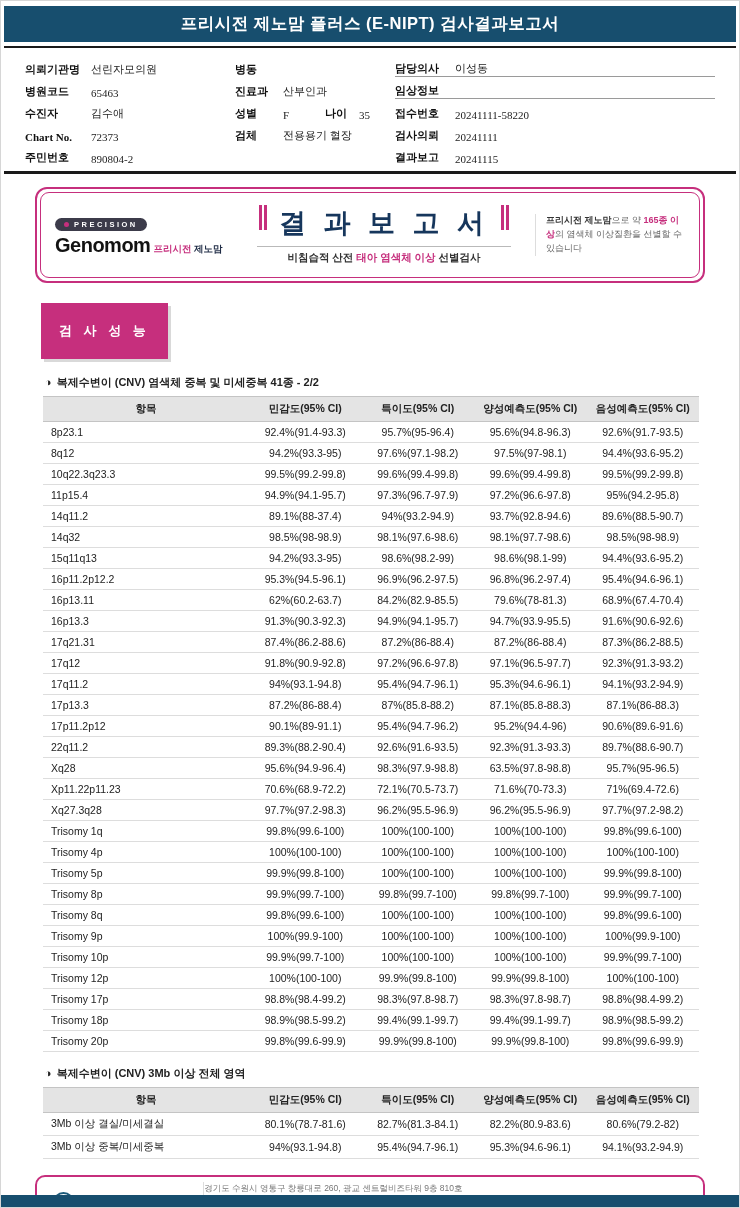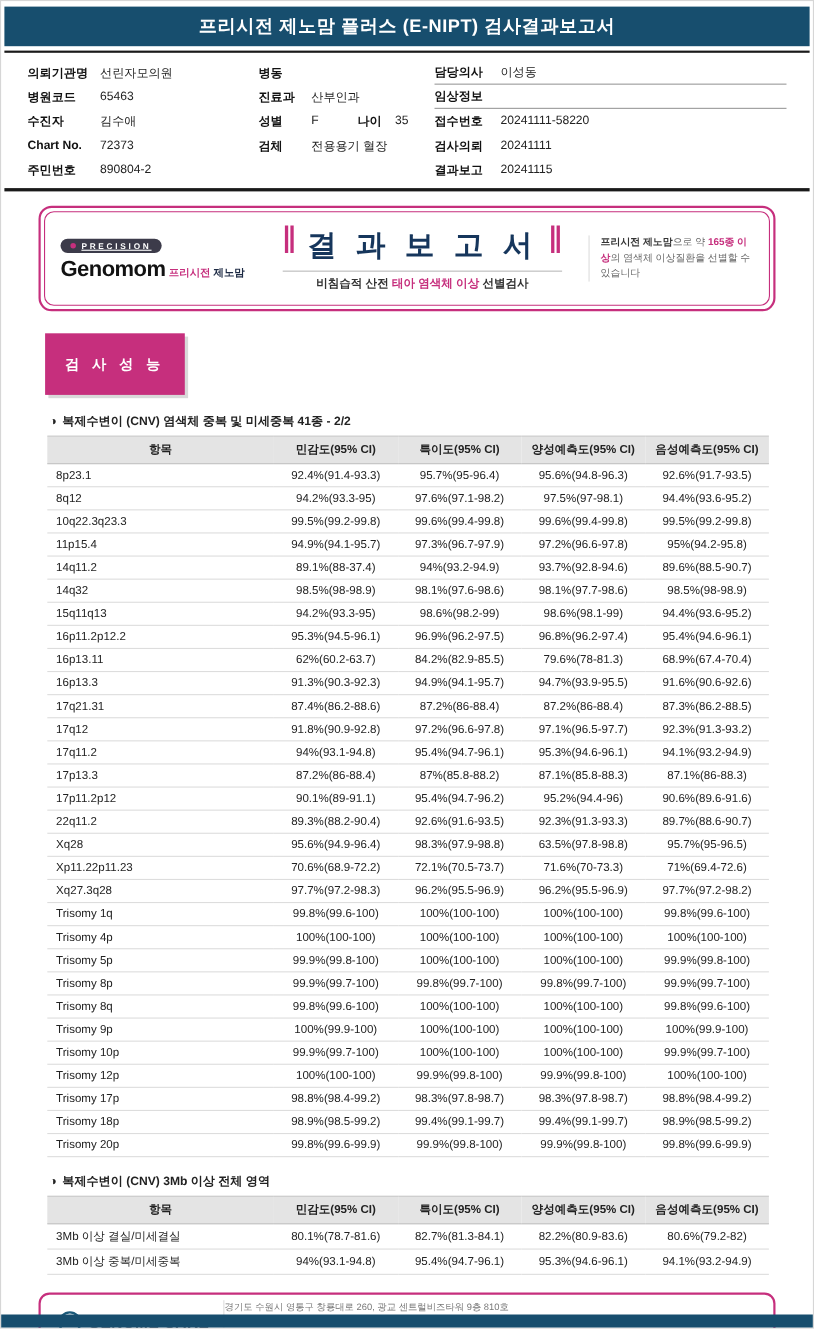--- a/index.html
+++ b/index.html
@@ -10,37 +10,37 @@
 
   
   .title-bar { margin:5px 3px 0; background:var(--navy); color:#fff; text-align:center;
                font-size:16.5px; font-weight:bold; letter-spacing:.5px; padding:7px 0; }
   .rule { margin:0 3px; background:var(--ink); }
   .rule.thin  { height:2px; margin-top:4px; }
   .rule.thick { height:3px; }
 
   
   .patient { display:grid; grid-template-columns:210px 160px 1fr; padding:7px 24px 6px; }
-  .pfield { display:flex; align-items:center; height:22px; font-size:11px; color:#222; }
+  .pfield { display:flex; align-items:flex-end; height:22px; font-size:11px; color:#222;font-family:Liberation Serif, serif; }
   .plabel { font-weight:bold; color:#111; flex:0 0 auto; }
   .pcol1 .plabel { width:66px; }
   .pcol2 .plabel { width:48px; }
   .pcol3 .plabel { width:60px; }
   .pvalue { color:#222; }
   .pvalue.sexval { width:42px; }
   .plabel.age { width:34px; }
   .pcol3 .pfield:nth-child(1), .pcol3 .pfield:nth-child(2) { border-bottom:1px solid #9a9a9a; }
 
   
   .rbox { margin:13px 34px 0; border:2px solid var(--pink); border-radius:12px; padding:3px; }
   .rbox-inner { border:1px solid var(--pink); border-radius:9px; display:flex; align-items:center;
                 padding:12px 14px; gap:12px; }
   .brand { width:178px; flex:0 0 auto; }
   .precision-pill { display:inline-flex; align-items:center; gap:5px; background:#3c3b4a; color:#fff;
-                    font-size:7.5px; font-weight:bold; letter-spacing:2.5px; padding:2px 9px; border-radius:8px;text-decoration:underline; }
+                    font-size:7.5px; font-weight:bold; letter-spacing:2.5px; padding:2px 9px; border-radius:8px; }
   .pdot { width:5px; height:5px; border-radius:50%; background:var(--pink); display:inline-block; }
   .brand-line { margin-top:3px; white-space:nowrap; }
   .gname { font-size:20px; font-weight:bold; color:#121212; letter-spacing:-0.5px; }
   .gkor { font-size:9.5px; font-weight:bold; margin-left:3px; }
   .pink-b { color:var(--pink); }
   .dark-b { color:#1d2a44; }
   .rcenter { flex:1 1 auto; }
   .rtitle-row { display:flex; justify-content:center; gap:12px; }
   .rtitle-row h2 { font-size:27px; font-weight:bold; color:#16365c; letter-spacing:5px; white-space:nowrap; }
   .dbar { width:8px; height:25px; border-left:3px solid var(--pink); border-right:3px solid var(--pink); }

